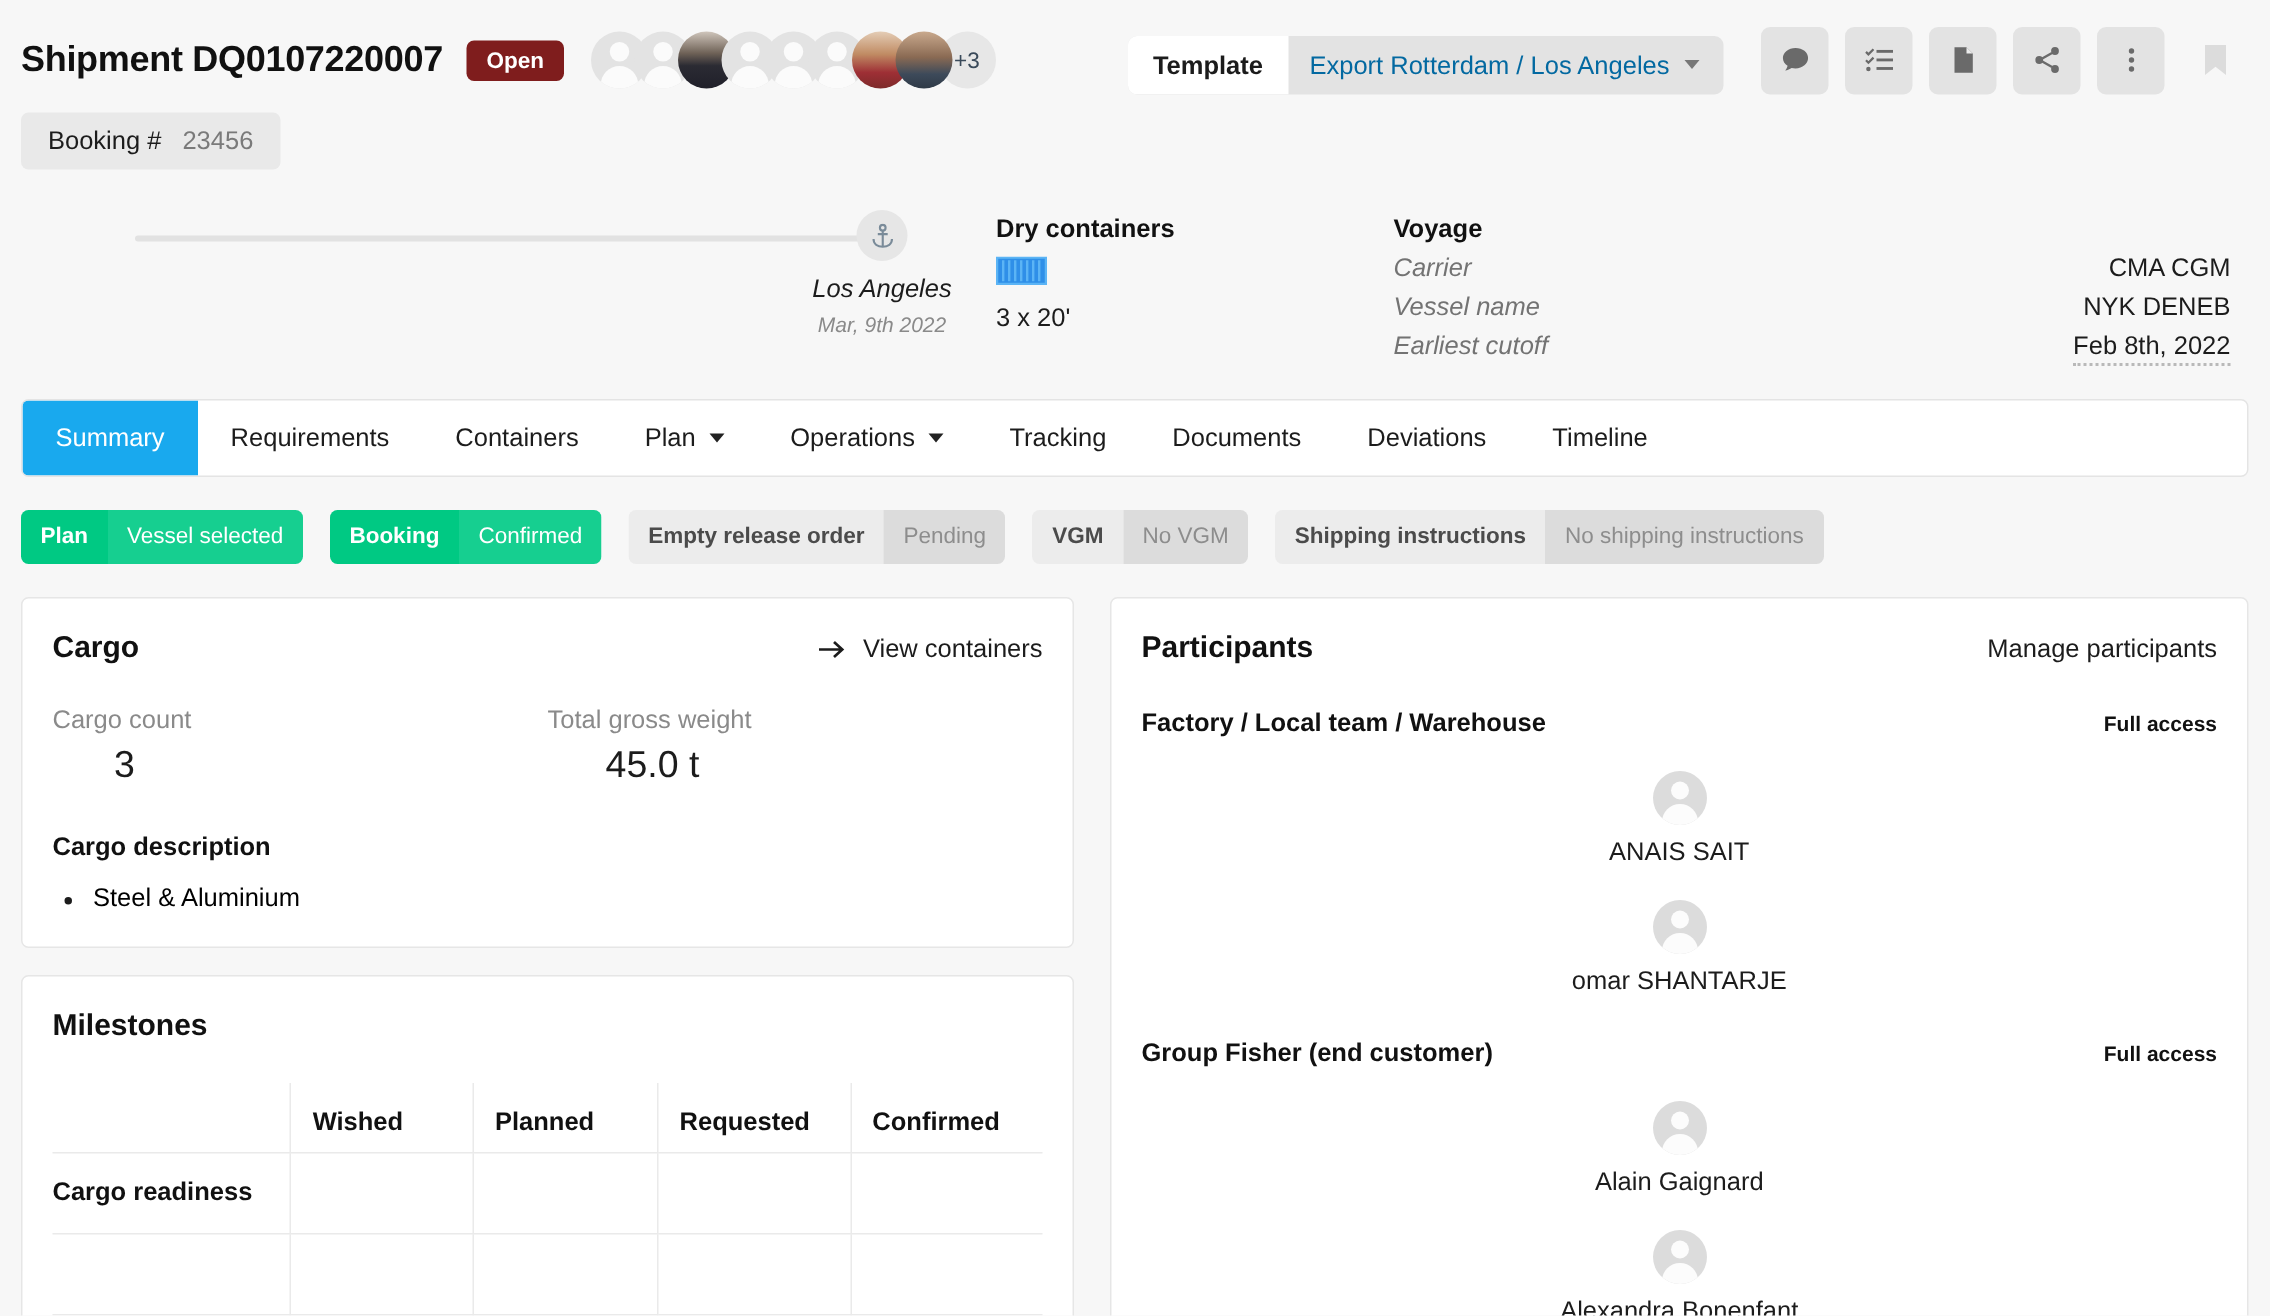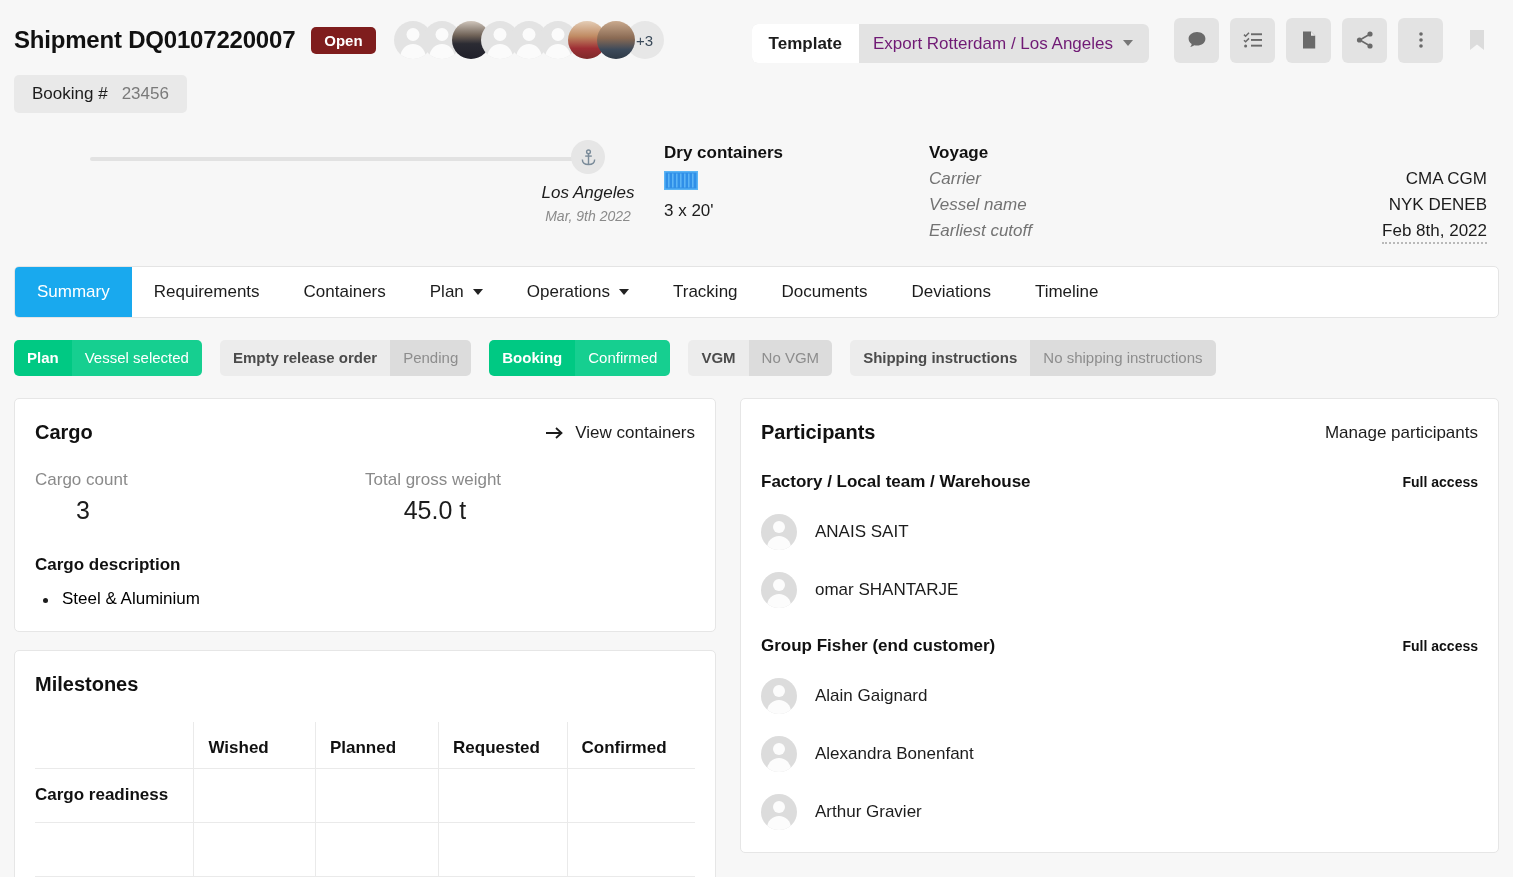--- a/index.html
+++ b/index.html
@@ -56,21 +56,21 @@
     display: flex; align-items: center;
     border-radius: 6px; overflow: hidden;
     background: #e3e3e3; margin-right: 14px;
   }
   .template-label {
     background: #fff; color: #1c1c1c;
     font-size: 17px; font-weight: bold;
     padding: 11px 17px; line-height: 1;
   }
   .template-value {
-    color: #701a75; font-size: 17px;
+    color: #0369a1; font-size: 17px;
     padding: 11px 16px 11px 14px; line-height: 1;
     display: flex; align-items: center; gap: 10px;
   }
   .caret { width: 0; height: 0; border-left: 5px solid transparent;
            border-right: 5px solid transparent; border-top: 6px solid #777; }
   .icon-btn {
     width: 45px; height: 45px; border-radius: 6px; background: #e3e3e3;
     display: flex; align-items: center; justify-content: center;
     margin-left: 11px; border: none; cursor: pointer; color: #6a6a6a;
   }
@@ -182,21 +182,21 @@
   table.milestones thead th { border-bottom: 1px solid #eaeaea; }
   table.milestones col.c0 { width: 182px; }
   table.milestones col.cx { width: 133px; }
 
   .group-head {
     display: flex; justify-content: space-between; align-items: baseline;
     margin-top: 28px;
   }
   .group-name { font-size: 17px; font-weight: bold; color: #111; }
   .group-access { font-size: 14px; font-weight: bold; color: #111; }
-  .person { display: flex; align-items: center; gap: 18px; margin-top: 22px; }
+  .person { display: flex; align-items: center; gap: 8px; margin-top: 22px; flex-direction: column; }
   .person .pav {
     width: 36px; height: 36px; border-radius: 50%;
     background: #dcdcdc; position: relative; overflow: hidden; flex: none;
   }
   .person .pav::before {
     content: ""; position: absolute; left: 50%; top: 7px;
     width: 12px; height: 12px; border-radius: 50%;
     background: #fcfcfc; transform: translateX(-50%);
   }
   .person .pav::after {
@@ -380,27 +380,27 @@
     <div class="tab">
       <span>Timeline</span>
     </div>
   </div>
 
   <div class="chips">
     <div class="chip green">
       <span class="c-left">Plan</span>
       <span class="c-right">Vessel selected</span>
     </div>
+    <div class="chip green">
+      <span class="c-left">Booking</span>
+      <span class="c-right">Confirmed</span>
+    </div>
     <div class="chip gray">
       <span class="c-left">Empty release order</span>
       <span class="c-right">Pending</span>
-    </div>
-    <div class="chip green">
-      <span class="c-left">Booking</span>
-      <span class="c-right">Confirmed</span>
     </div>
     <div class="chip gray">
       <span class="c-left">VGM</span>
       <span class="c-right">No VGM</span>
     </div>
     <div class="chip gray">
       <span class="c-left">Shipping instructions</span>
       <span class="c-right">No shipping instructions</span>
     </div>
   </div>

